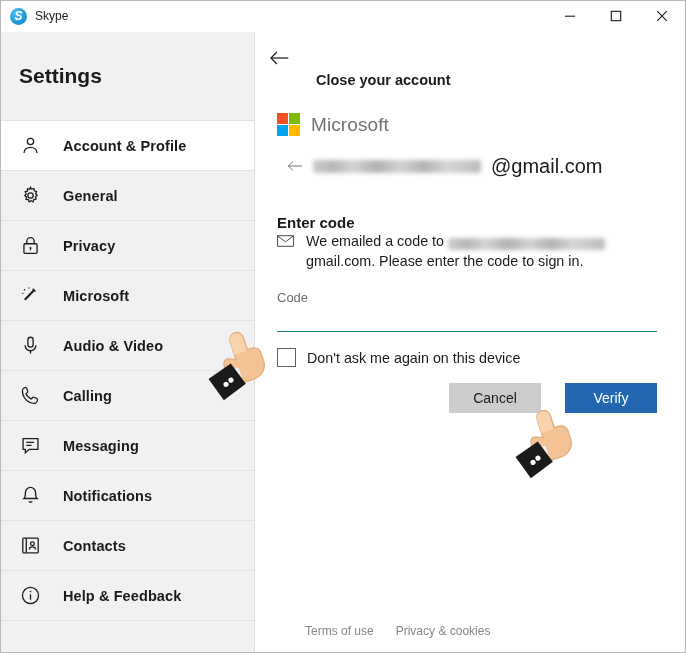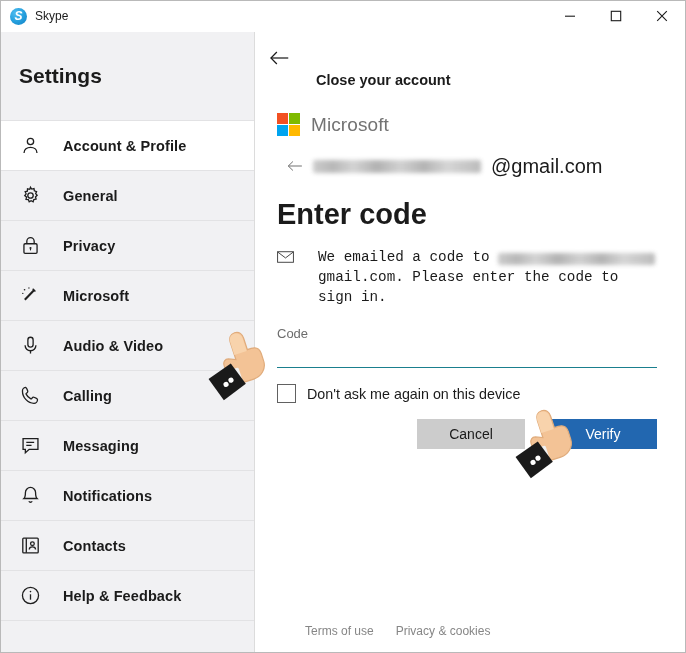--- a/index.html
+++ b/index.html
@@ -191,32 +191,31 @@
     opacity: 0.95;
     vertical-align: middle;
   }
   .account-redact { width: 168px; }
   .account-domain {
     font-size: 20px;
     color: #1b1b1b;
   }
 
   .enter-code-title {
-    margin-top: 22px;
-    font-size: 29px;
+    margin-top: 38px;
+    font-size: 15px;
     font-weight: bold;
     color: #1b1b1b;
   }
 
   .emailed-row {
-    margin-top: 16px;
-    display: flex;
-    gap: 24px;
+    margin-top: 0;
+    display: flex;
+    gap: 12px;
     padding-right: 8px;
-    font-family: Liberation Mono, monospace;
   }
   .env-icon {
     width: 17px; height: 17px;
     flex: 0 0 17px;
     color: #3c3c3c;
     margin-top: 3px;
   }
   .emailed-text {
     font-size: 14.3px;
     color: #1b1b1b;
@@ -263,21 +262,21 @@
     color: #1b1b1b;
   }
 
   .btn-row {
     margin-top: 16px;
     display: flex;
     justify-content: flex-end;
     padding-right: 8px;
   }
   .btn {
-    width: 108px; height: 30px;
+    width: 92px; height: 30px;
     border: none;
     font-size: 14px;
     font-family: "Liberation Sans", sans-serif;
     cursor: pointer;
     display: flex; align-items: center; justify-content: center;
   }
   .btn-cancel { background: #cccccc; color: #1b1b1b; }
   .btn-verify { background: #2267b0; color: #ffffff; margin-left: 24px; }
 
   .main-spacer { flex: 1 1 auto; }

